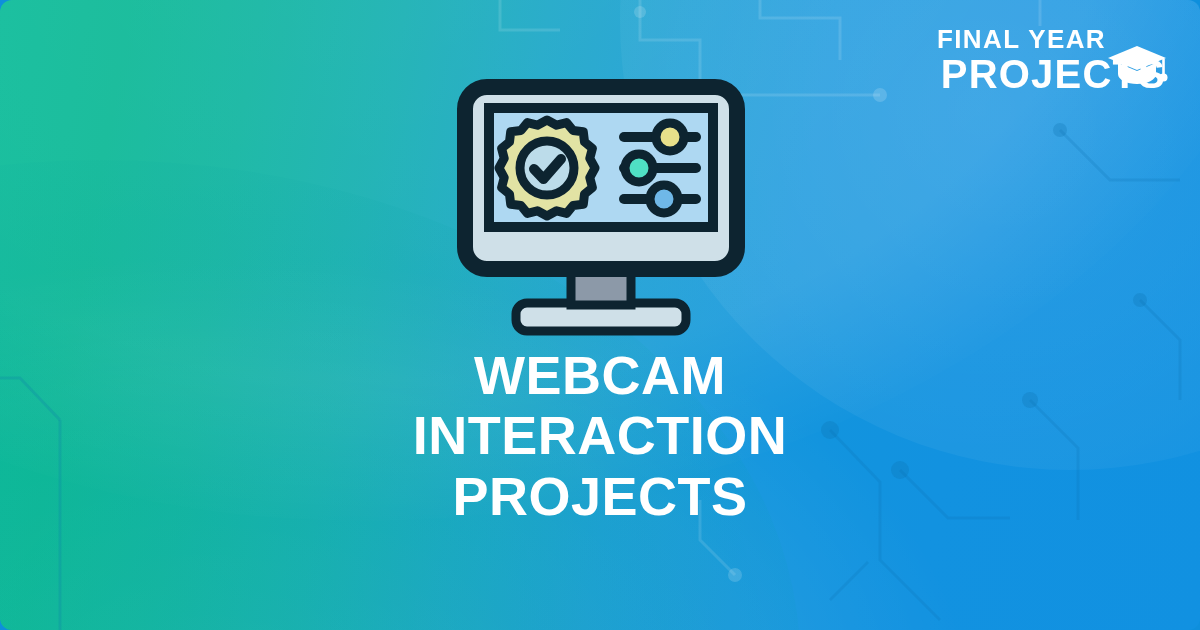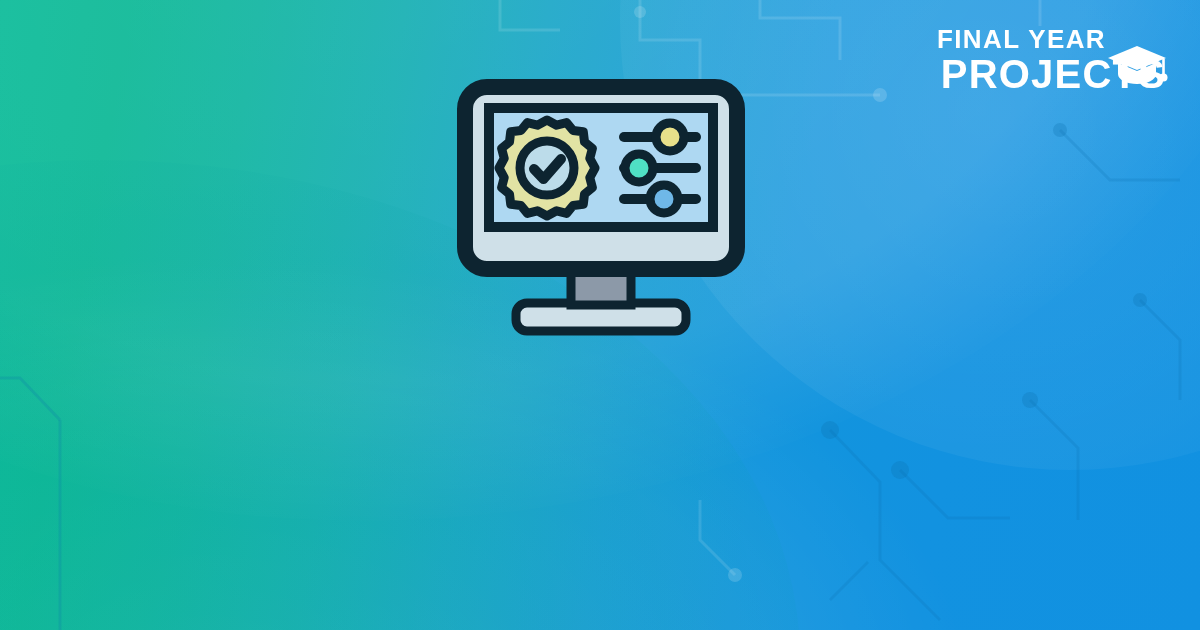--- a/index.html
+++ b/index.html
@@ -18,20 +18,21 @@
     background: linear-gradient(100deg,
         #00b894 0%,
         #00b591 10%,
         #04b19c 20%,
         #09abae 31%,
         #0ea2c4 42%,
         #119ad4 53%,
         #1295dd 64%,
         #1292e0 78%,
         #1191e1 100%);
+    border-radius: 12px;
   }
 
   
   .swoosh {
     position:absolute;
     border-radius:50%;
     pointer-events:none;
   }
   .swoosh-a {
     width:1750px; height:1250px;
@@ -200,15 +201,20 @@
     <g stroke="#0d2430" stroke-width="10" stroke-linecap="round">
       <line x1="168" y1="59" x2="240" y2="59"></line>
       <line x1="168" y1="90" x2="240" y2="90"></line>
       <line x1="168" y1="121" x2="240" y2="121"></line>
     </g>
     <circle cx="214" cy="59" r="14" fill="#e8e08a" stroke="#0d2430" stroke-width="9"></circle>
     <circle cx="183" cy="90" r="14" fill="#4fe0c4" stroke="#0d2430" stroke-width="9"></circle>
     <circle cx="208" cy="121" r="14" fill="#6fb8e8" stroke="#0d2430" stroke-width="9"></circle>
   </svg>
 
+  <div id="headline">
+    <span class="ln">WEBCAM</span>
+    <span class="ln">INTERACTION</span>
+    <span class="ln">PROJECTS</span>
+  </div>
 
 
 </div>
 
 </body></html>

